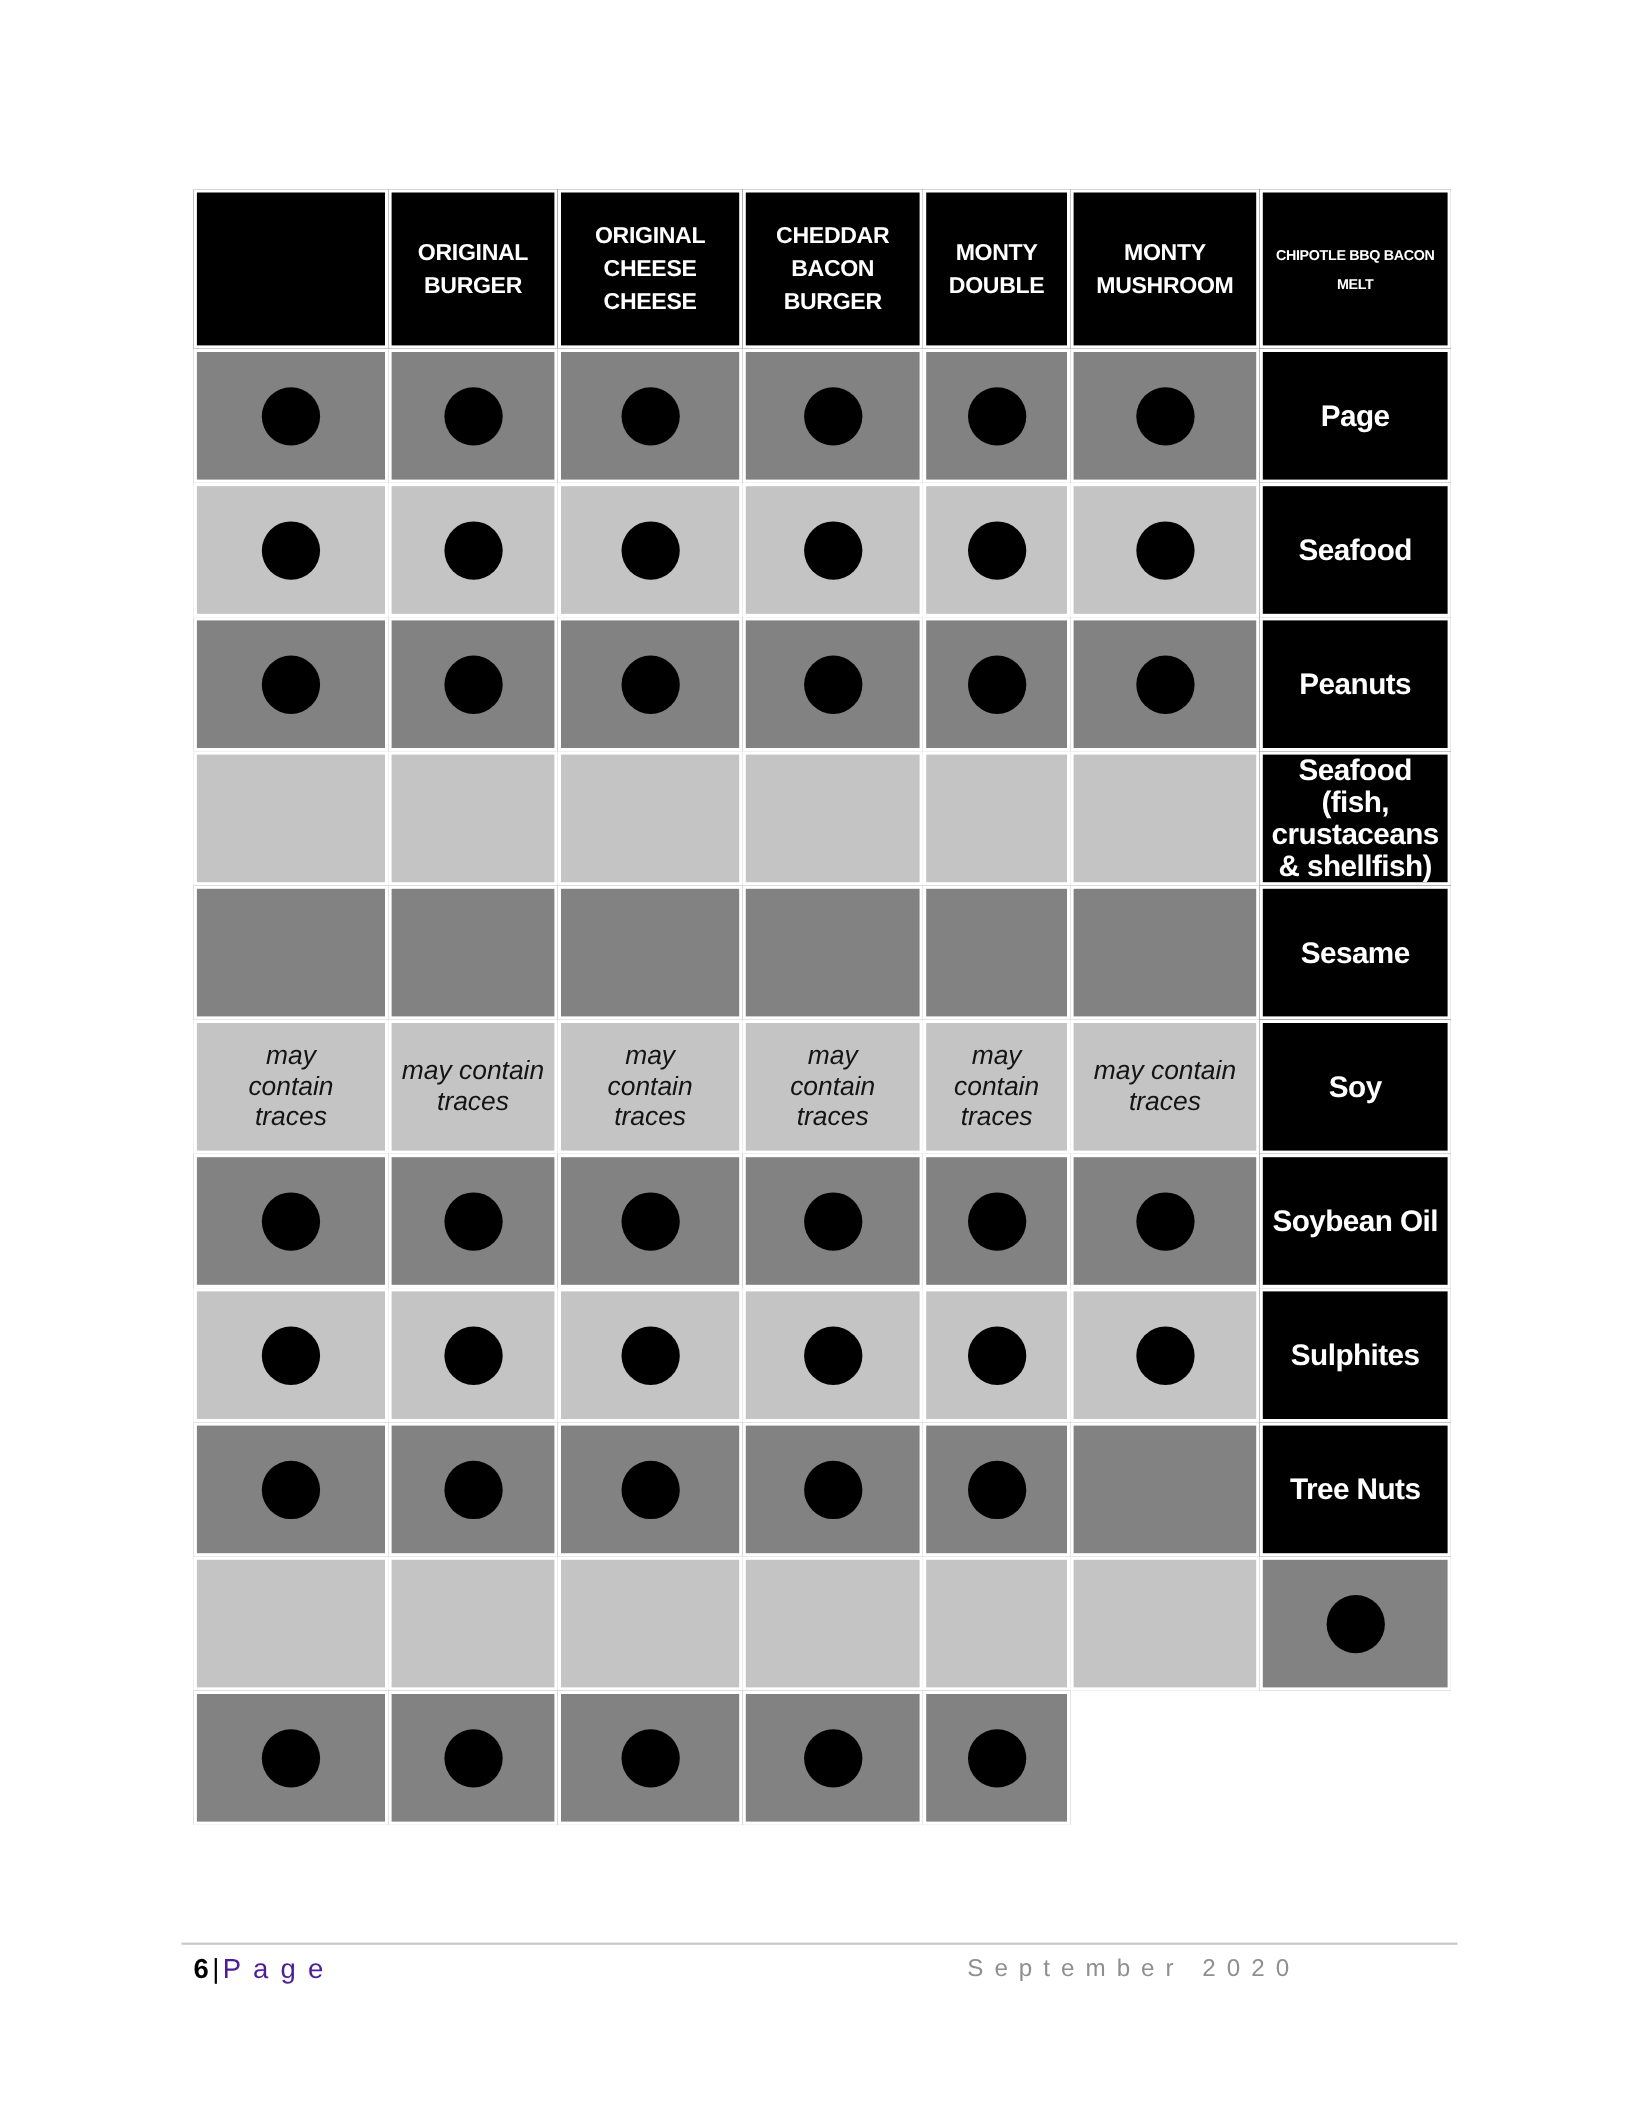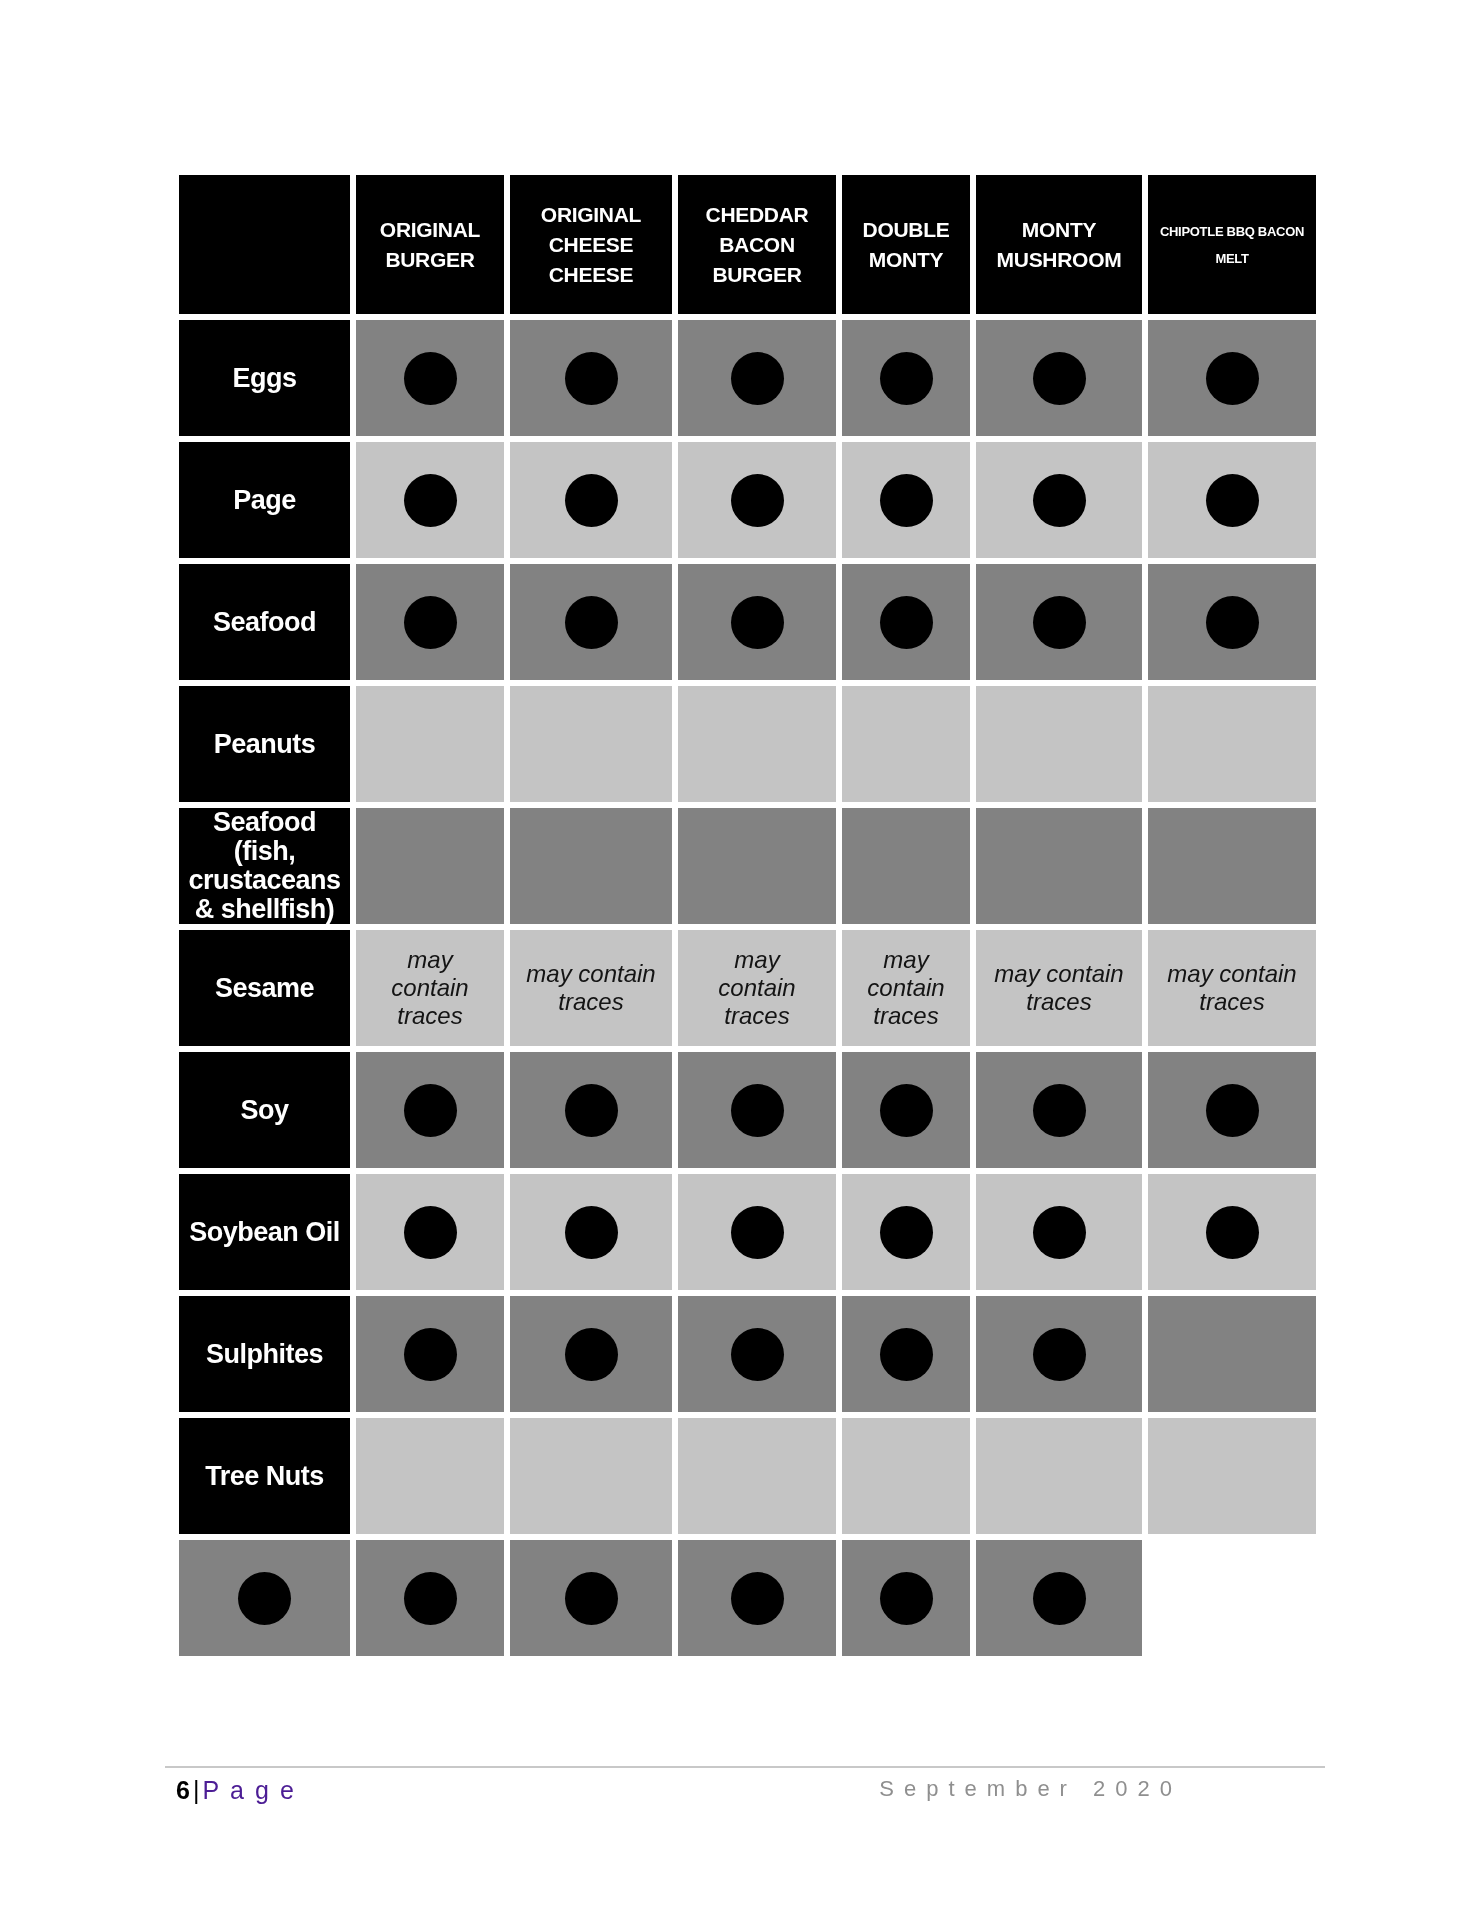--- a/index.html
+++ b/index.html
@@ -110,24 +110,23 @@
 </head>
 <body>
 
 <div class="page">
 
   <div class="allergen-table" id="allergen-table">
       <div class="corner-cell"></div>
       <div class="header-cell">ORIGINAL BURGER</div>
       <div class="header-cell">ORIGINAL CHEESE CHEESE</div>
       <div class="header-cell">CHEDDAR BACON BURGER</div>
-      <div class="header-cell">DOUBLE MONTY</div>
+      <div class="header-cell">MONTY DOUBLE</div>
       <div class="header-cell">MONTY MUSHROOM</div>
       <div class="header-cell small">CHIPOTLE BBQ BACON MELT</div>
-      <div class="label-cell first-row">Eggs</div>
       <div class="cell dark">
         <span class="dot"></span>
       </div>
       <div class="cell dark">
         <span class="dot"></span>
       </div>
       <div class="cell dark">
         <span class="dot"></span>
       </div>
       <div class="cell dark">

